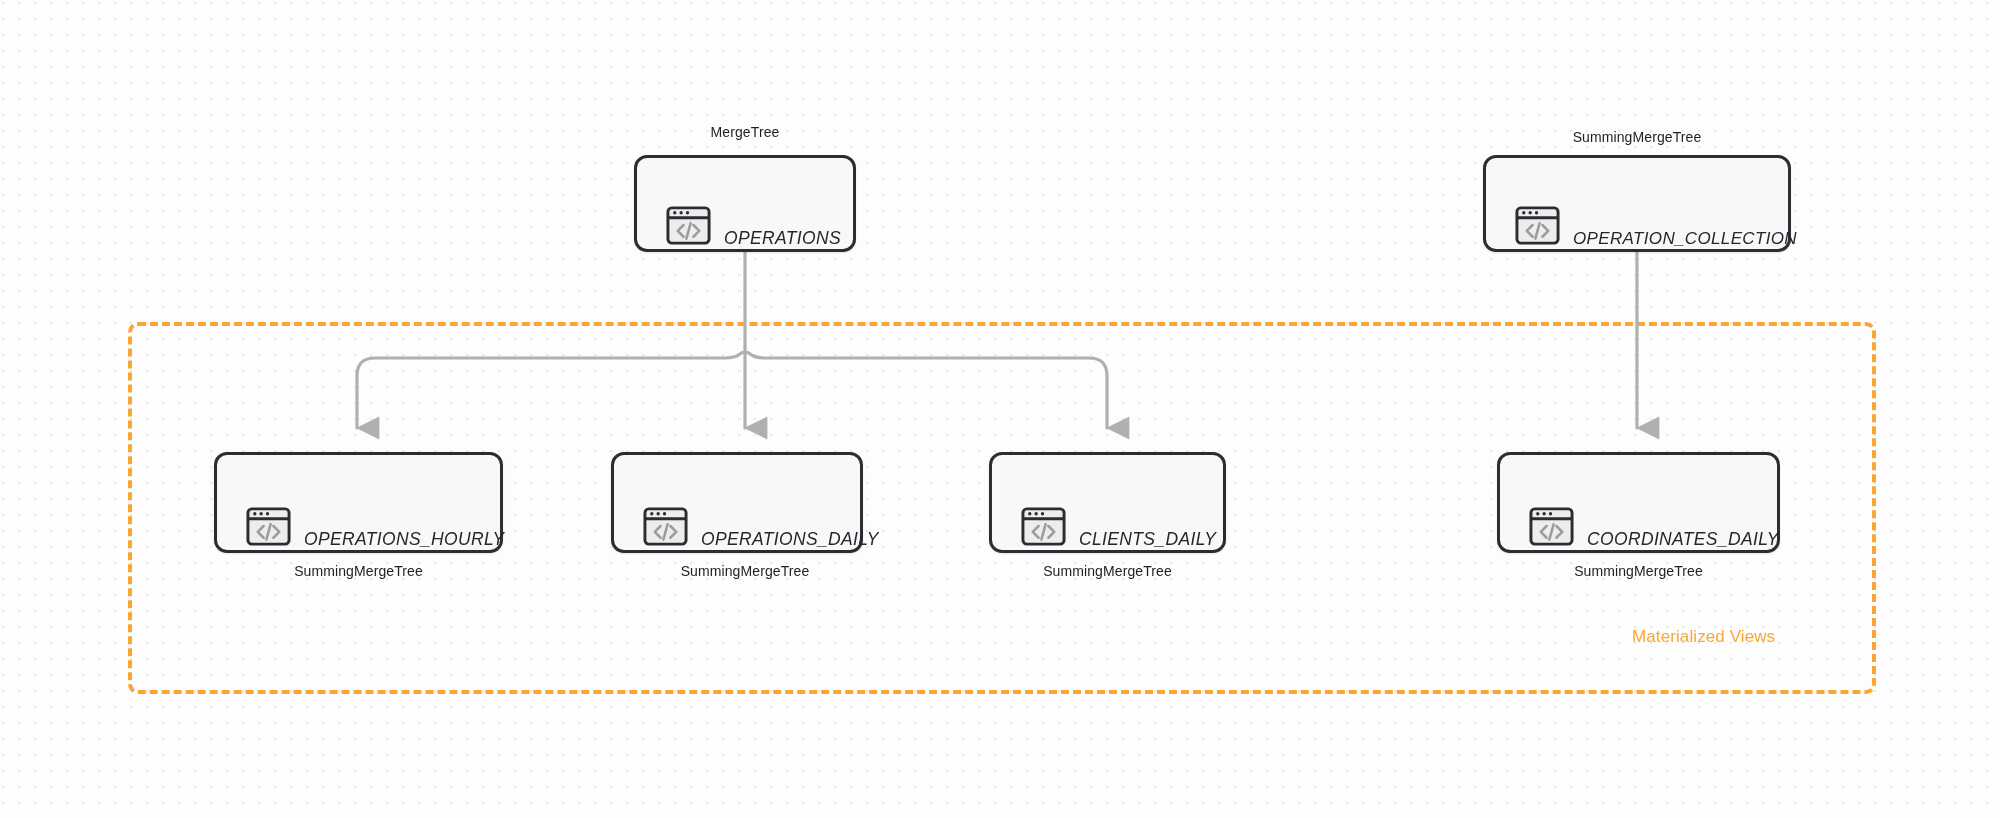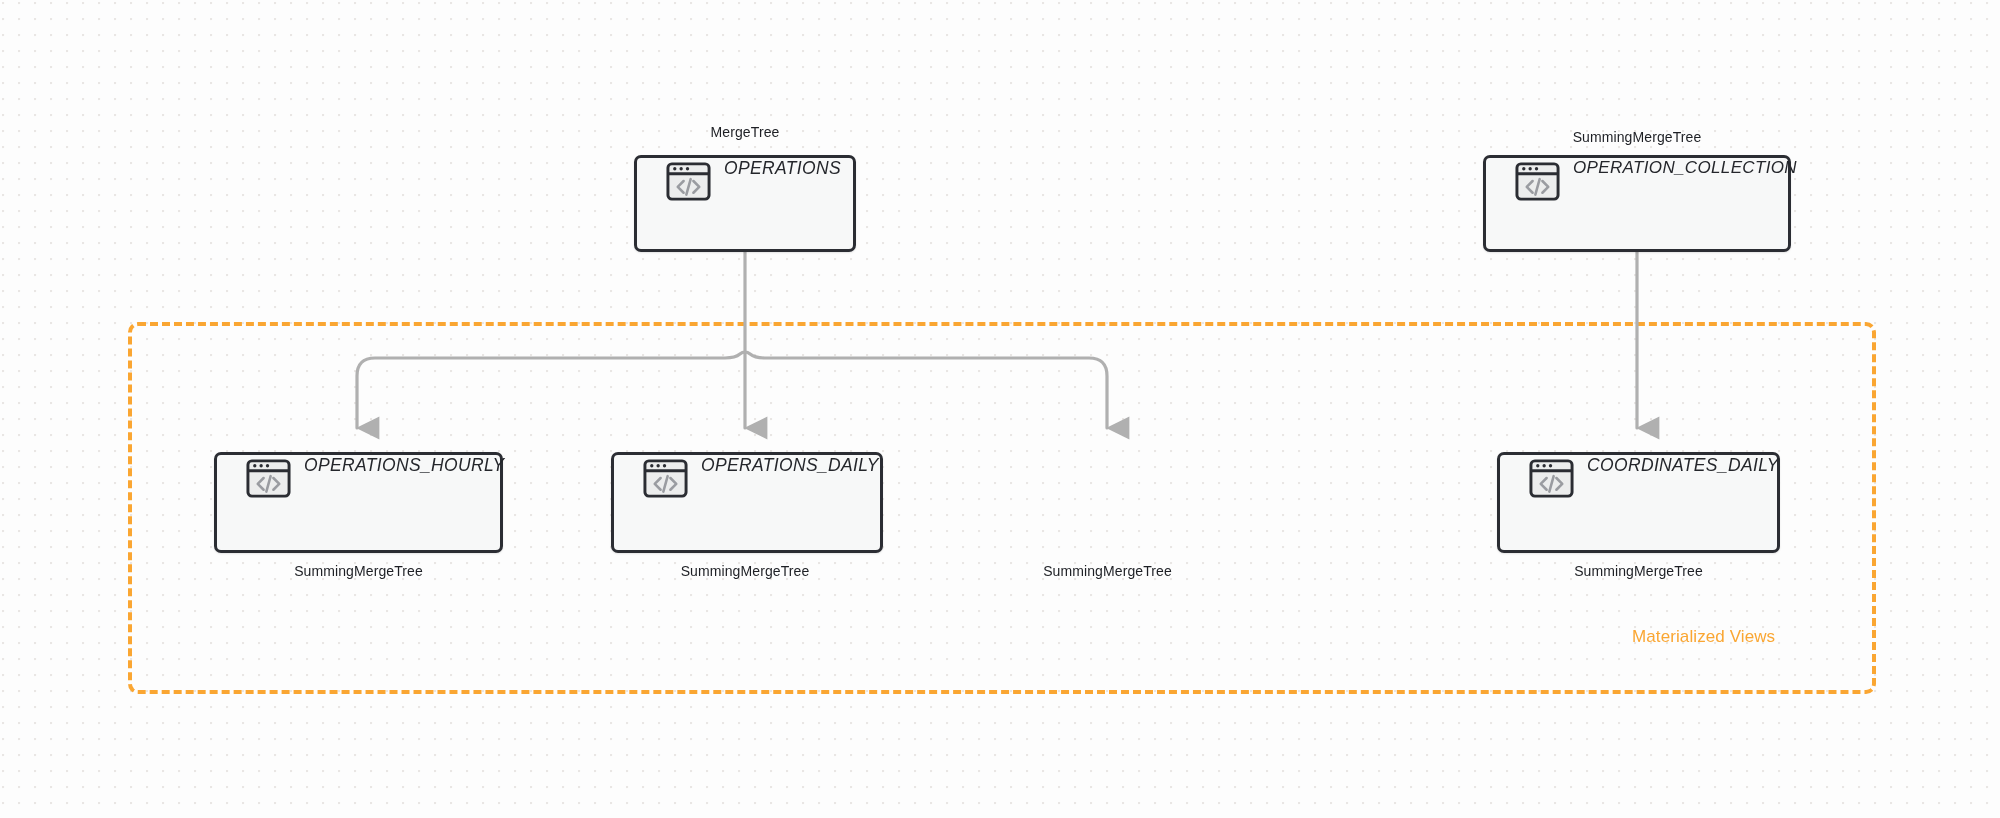--- a/index.html
+++ b/index.html
@@ -47,24 +47,24 @@
     font-weight: 400;
     letter-spacing: 0.1px;
     white-space: nowrap;
   }
 
   
   .node {
     position: absolute;
     box-sizing: border-box;
     display: flex;
-    align-items: flex-start;
+    align-items: flex-end;
     background: #f7f8f8;
     border: 3.5px solid #2b2d33;
-    border-radius: 7px;
+    border-radius: 13px;
     box-shadow: 0 1px 2px rgba(0,0,0,0.10);
   }
   .node-icon {
     flex: 0 0 auto;
     margin-left: 28px;
     width: 47px;
     height: 47px;
     display: block;
   }
   .node-label {
@@ -157,35 +157,48 @@
       <circle cx="16.5" cy="11" r="1.7" fill="#2b2d33"></circle>
       <circle cx="23" cy="11" r="1.7" fill="#2b2d33"></circle>
       <path d="M19,23.5 L13,29.5 L19,35.5" fill="none" stroke="#9a9ca1" stroke-width="2.6" stroke-linecap="round" stroke-linejoin="round"></path>
       <path d="M29,23.5 L35,29.5 L29,35.5" fill="none" stroke="#9a9ca1" stroke-width="2.6" stroke-linecap="round" stroke-linejoin="round"></path>
       <path d="M26.2,21.6 L21.8,37.4" fill="none" stroke="#9a9ca1" stroke-width="2.6" stroke-linecap="round"></path>
     </svg>
     <span class="node-label">OPERATIONS_HOURLY</span>
   </div>
   <div class="engine-caption" style="left:214px; top:563px; width:289px;">SummingMergeTree</div>
 
-  <div class="node" style="left:611px; top:452px; width:272px; height:101px;">
+  <div class="node" style="left:611px; top:452px; width:252px; height:101px;">
     <svg class="node-icon" viewBox="0 0 48 48" xmlns="http://www.w3.org/2000/svg">
       <rect x="3" y="6" width="42" height="36" rx="4" ry="4" fill="#eceded" stroke="#2b2d33" stroke-width="3"></rect>
       <path d="M3,16 L45,16" stroke="#2b2d33" stroke-width="3"></path>
       <circle cx="10" cy="11" r="1.7" fill="#2b2d33"></circle>
       <circle cx="16.5" cy="11" r="1.7" fill="#2b2d33"></circle>
       <circle cx="23" cy="11" r="1.7" fill="#2b2d33"></circle>
       <path d="M19,23.5 L13,29.5 L19,35.5" fill="none" stroke="#9a9ca1" stroke-width="2.6" stroke-linecap="round" stroke-linejoin="round"></path>
       <path d="M29,23.5 L35,29.5 L29,35.5" fill="none" stroke="#9a9ca1" stroke-width="2.6" stroke-linecap="round" stroke-linejoin="round"></path>
       <path d="M26.2,21.6 L21.8,37.4" fill="none" stroke="#9a9ca1" stroke-width="2.6" stroke-linecap="round"></path>
     </svg>
     <span class="node-label">OPERATIONS_DAILY</span>
   </div>
   <div class="engine-caption" style="left:611px; top:563px; width:268px;">SummingMergeTree</div>
 
+  <div class="node" style="left:989px; top:452px; width:237px; height:101px;">
+    <svg class="node-icon" viewBox="0 0 48 48" xmlns="http://www.w3.org/2000/svg">
+      <rect x="3" y="6" width="42" height="36" rx="4" ry="4" fill="#eceded" stroke="#2b2d33" stroke-width="3"></rect>
+      <path d="M3,16 L45,16" stroke="#2b2d33" stroke-width="3"></path>
+      <circle cx="10" cy="11" r="1.7" fill="#2b2d33"></circle>
+      <circle cx="16.5" cy="11" r="1.7" fill="#2b2d33"></circle>
+      <circle cx="23" cy="11" r="1.7" fill="#2b2d33"></circle>
+      <path d="M19,23.5 L13,29.5 L19,35.5" fill="none" stroke="#9a9ca1" stroke-width="2.6" stroke-linecap="round" stroke-linejoin="round"></path>
+      <path d="M29,23.5 L35,29.5 L29,35.5" fill="none" stroke="#9a9ca1" stroke-width="2.6" stroke-linecap="round" stroke-linejoin="round"></path>
+      <path d="M26.2,21.6 L21.8,37.4" fill="none" stroke="#9a9ca1" stroke-width="2.6" stroke-linecap="round"></path>
+    </svg>
+    <span class="node-label">CLIENTS_DAILY</span>
+  </div>
   <div class="engine-caption" style="left:989px; top:563px; width:237px;">SummingMergeTree</div>
 
   <div class="node" style="left:1497px; top:452px; width:283px; height:101px;">
     <svg class="node-icon" viewBox="0 0 48 48" xmlns="http://www.w3.org/2000/svg">
       <rect x="3" y="6" width="42" height="36" rx="4" ry="4" fill="#eceded" stroke="#2b2d33" stroke-width="3"></rect>
       <path d="M3,16 L45,16" stroke="#2b2d33" stroke-width="3"></path>
       <circle cx="10" cy="11" r="1.7" fill="#2b2d33"></circle>
       <circle cx="16.5" cy="11" r="1.7" fill="#2b2d33"></circle>
       <circle cx="23" cy="11" r="1.7" fill="#2b2d33"></circle>
       <path d="M19,23.5 L13,29.5 L19,35.5" fill="none" stroke="#9a9ca1" stroke-width="2.6" stroke-linecap="round" stroke-linejoin="round"></path>

